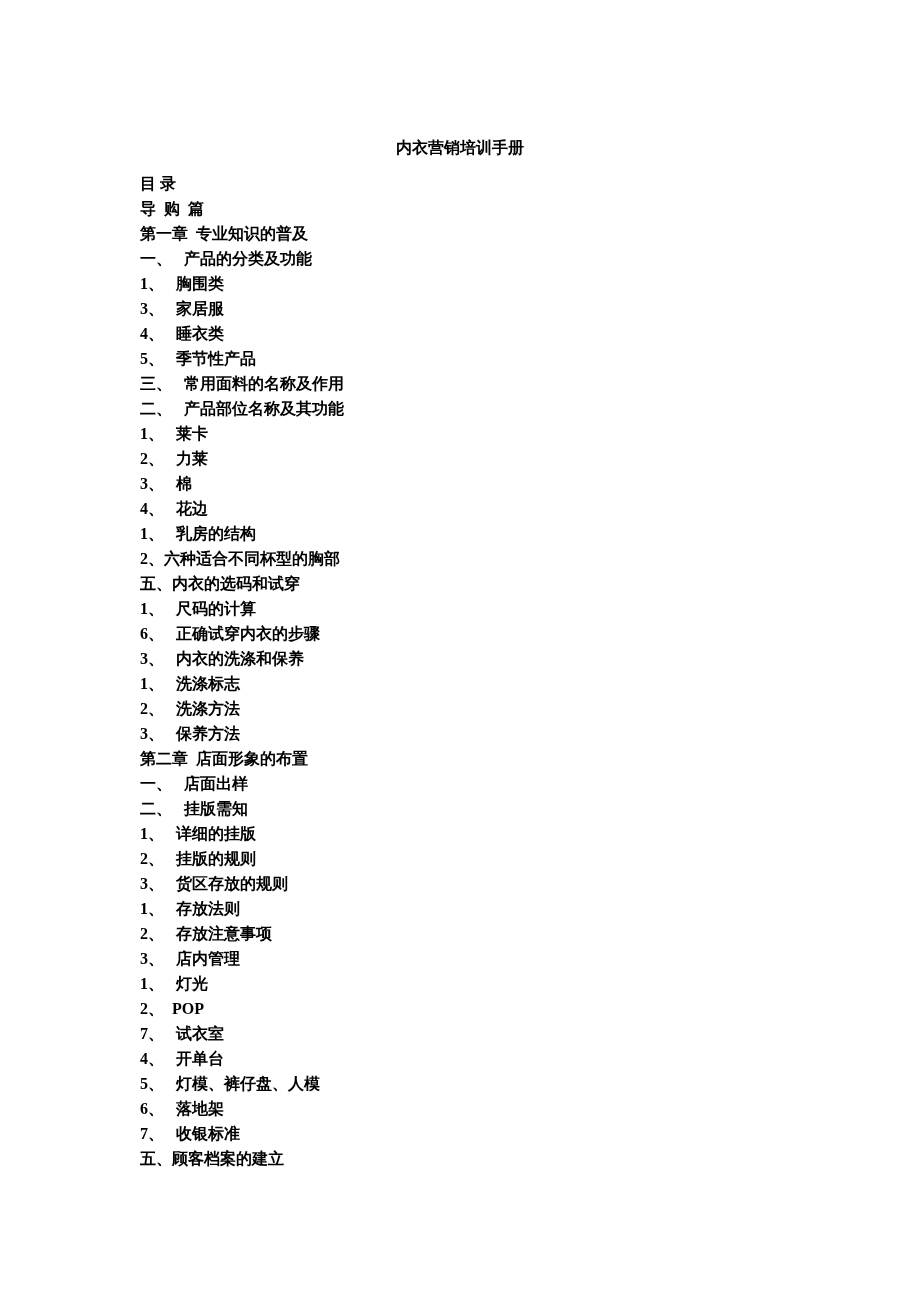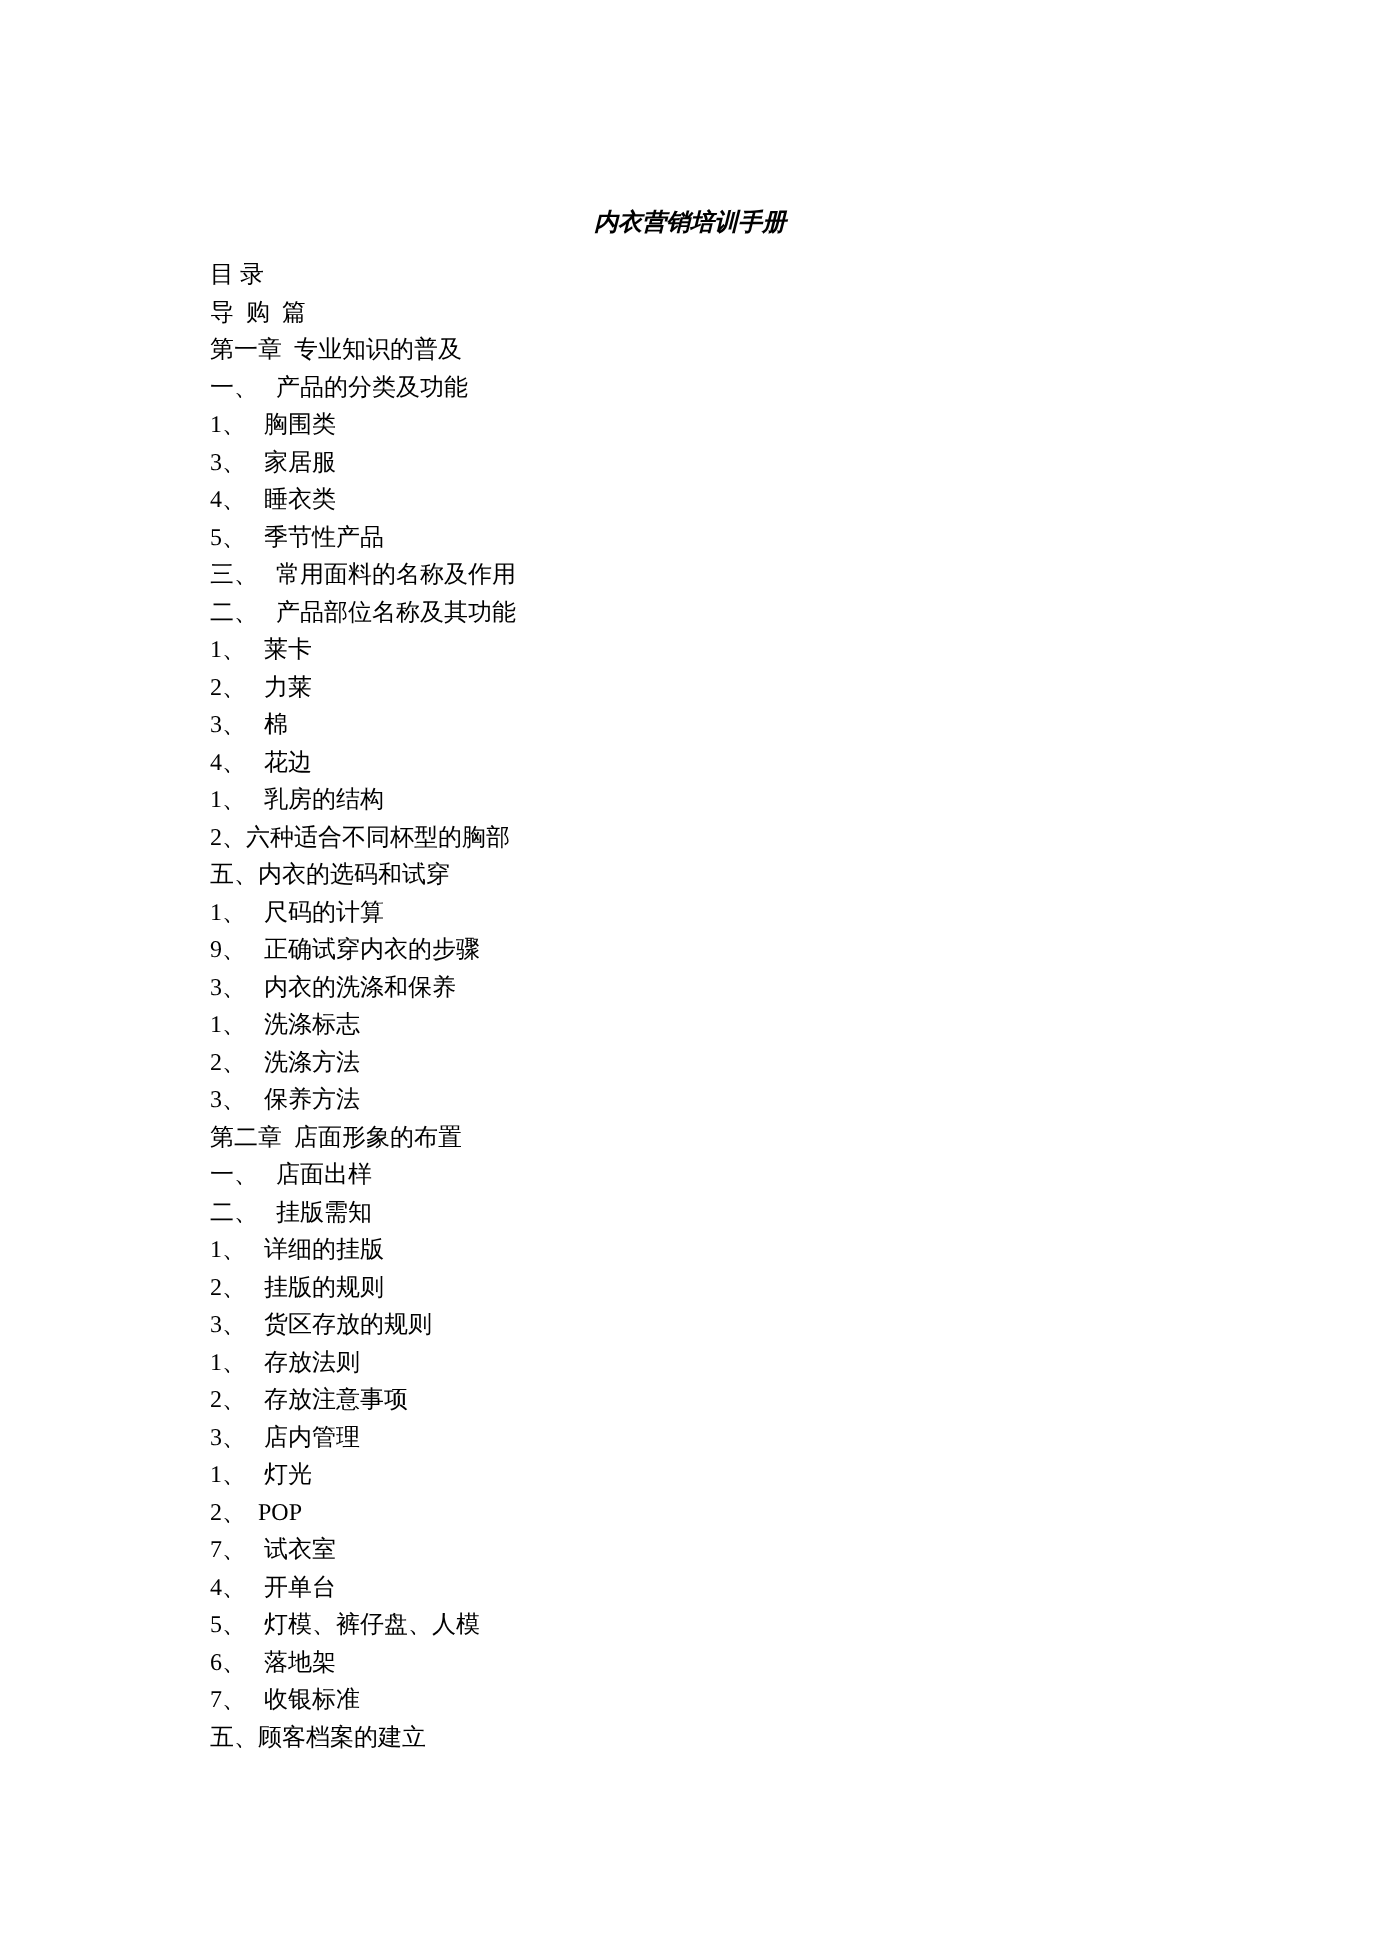--- a/index.html
+++ b/index.html
@@ -1,31 +1,30 @@
 <!DOCTYPE html>
 <html><head>
   <meta charset="utf-8">
   <style>
-    * { margin: 0; padding: 0; box-sizing: border-box; }
+    * { margin: 0; padding: 0; box-sizing: border-box; font-weight: bold; }
     body {
       background: #ffffff;
       width: 920px;
       height: 1302px;
       font-family: "SimSun", "宋体", serif;
       padding-top: 138px;
       padding-left: 140px;
     }
     .title {
       font-size: 16px;
       font-weight: bold;
       text-align: center;
       width: 640px;
       margin-bottom: 12px;
       letter-spacing: 0;
-      font-style: italic;
     }
     .line {
       font-size: 16px;
       line-height: 25px;
       color: #000;
       white-space: pre;
     }
   </style>
 </head>
 <body>
@@ -43,21 +42,21 @@
     <div class="line">三、   常用面料的名称及作用</div>
     <div class="line">二、   产品部位名称及其功能</div>
     <div class="line">1、   莱卡</div>
     <div class="line">2、   力莱</div>
     <div class="line">3、   棉</div>
     <div class="line">4、   花边</div>
     <div class="line">1、   乳房的结构</div>
     <div class="line">2、六种适合不同杯型的胸部</div>
     <div class="line">五、内衣的选码和试穿</div>
     <div class="line">1、   尺码的计算</div>
-    <div class="line">9、   正确试穿内衣的步骤</div>
+    <div class="line">6、   正确试穿内衣的步骤</div>
     <div class="line">3、   内衣的洗涤和保养</div>
     <div class="line">1、   洗涤标志</div>
     <div class="line">2、   洗涤方法</div>
     <div class="line">3、   保养方法</div>
     <div class="line">第二章  店面形象的布置</div>
     <div class="line">一、   店面出样</div>
     <div class="line">二、   挂版需知</div>
     <div class="line">1、   详细的挂版</div>
     <div class="line">2、   挂版的规则</div>
     <div class="line">3、   货区存放的规则</div>

